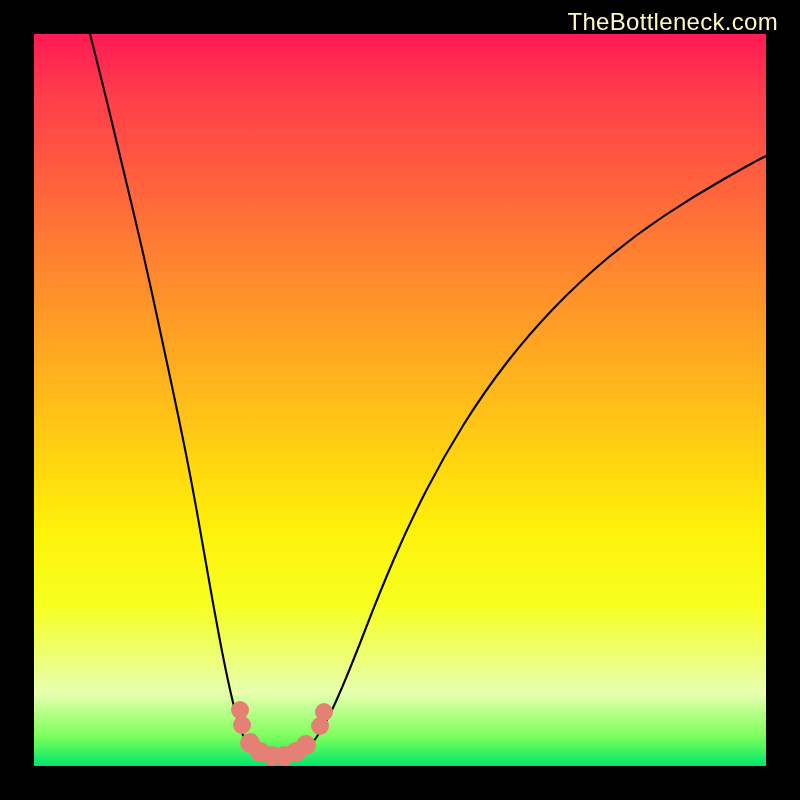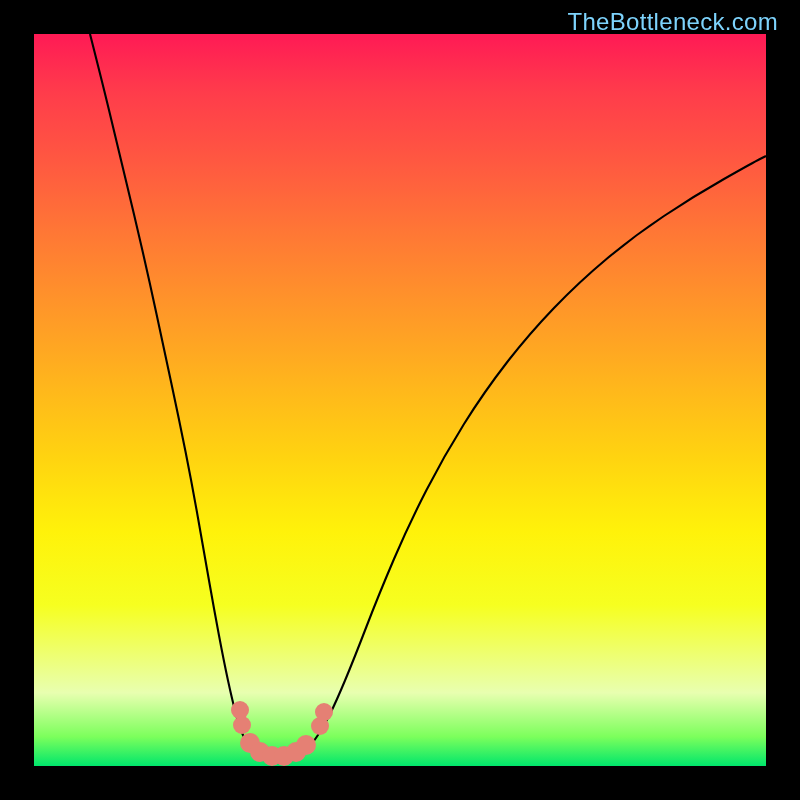--- a/index.html
+++ b/index.html
@@ -29,21 +29,21 @@
       #f6ff20 78%,
       #e8ffb0 90%,
       #7cff5c 96%,
       #00e66b 100%
     );
   }
   .watermark {
     position: absolute;
     top: 8px;
     right: 22px;
-    color: #7dd3fc;
+    color: #fef9c3;
     font-size: 24px;
     font-family: Arial, sans-serif;
     letter-spacing: 0.3px;
   }
   svg.curve {
     position: absolute;
     left: 0;
     top: 0;
     width: 732px;
     height: 732px;

